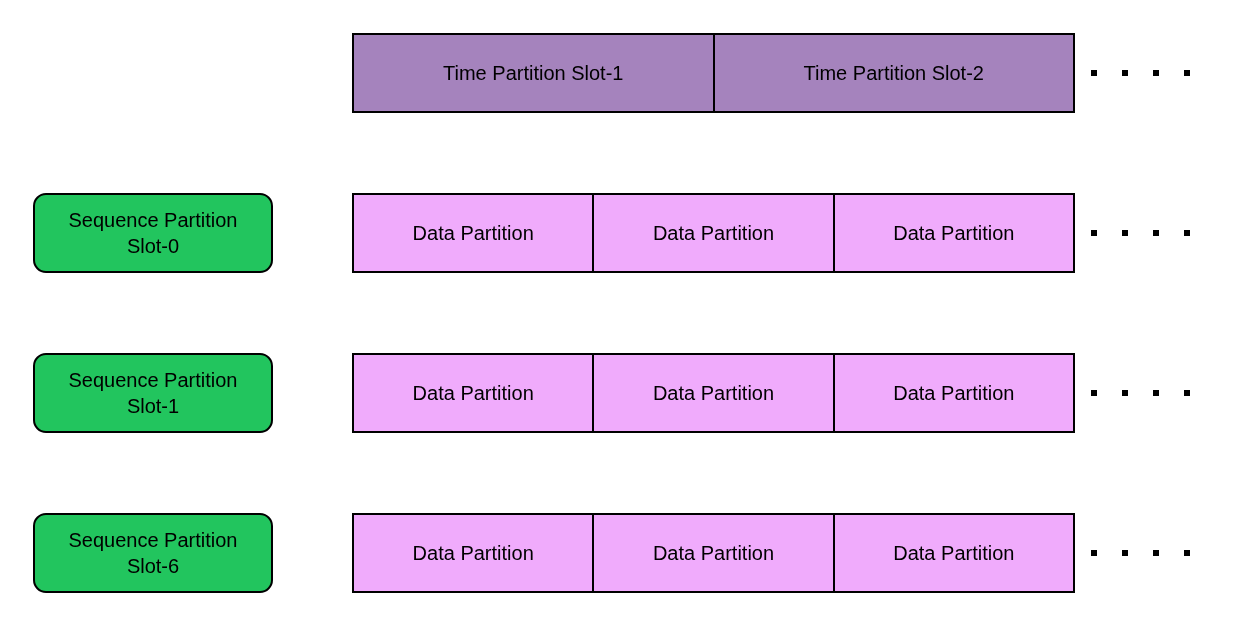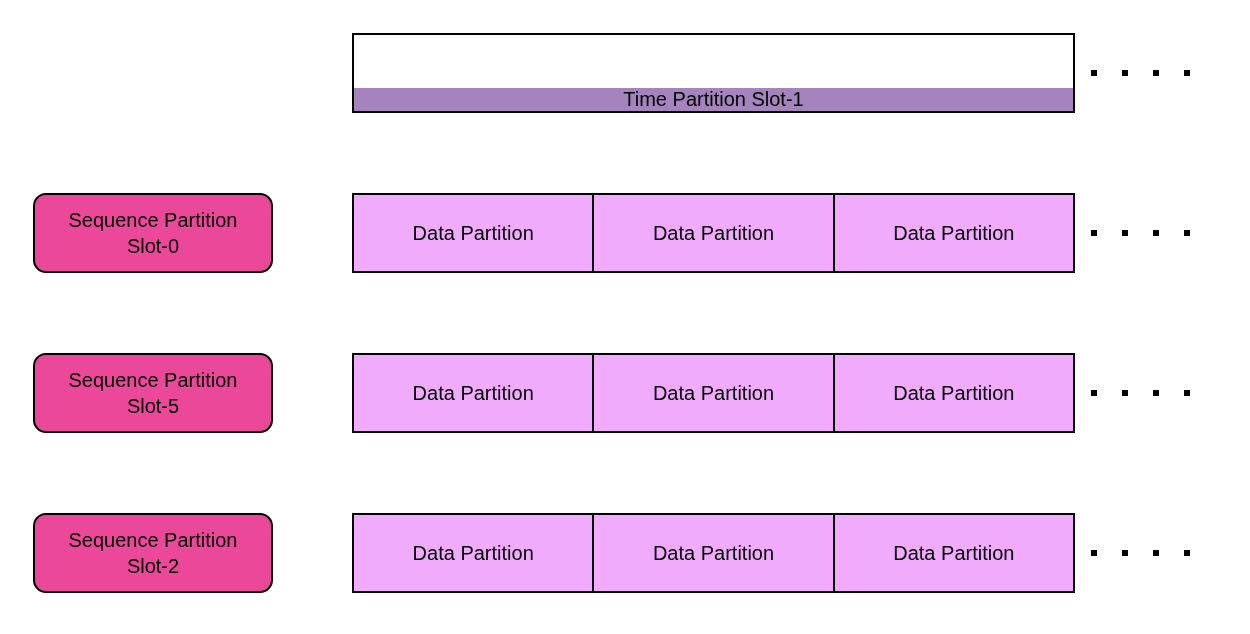--- a/index.html
+++ b/index.html
@@ -39,21 +39,21 @@
     border-left: 2.5px solid #000000;
   }
   .time-band .cell { background: #A583BD; }
   .data-band .cell { background: #f0abfc; }
 
   .seq-box {
     position: absolute;
     left: 33px;
     width: 240px;
     height: 80px;
-    background: #ec4899;
+    background: #22c55e;
     border: 2.5px solid #000000;
     border-radius: 13px;
     box-sizing: border-box;
     display: flex;
     align-items: center;
     justify-content: center;
     text-align: center;
     font-size: 20px;
     line-height: 26px;
   }
@@ -68,37 +68,40 @@
     display: flex;
     gap: 25px;
   }
   .dot {
     width: 6px;
     height: 6px;
     background: #000000;
   }
 
   
-  .row-time  { top: 33px; align-items: flex-end;  }
+  .row-time  { top: 33px;  }
   .row-1     { top: 193px; }
   .row-2     { top: 353px; }
   .row-3     { top: 513px; }
   .dots-time { top: 70px;  }
   .dots-1    { top: 230px; }
   .dots-2    { top: 390px; }
   .dots-3    { top: 550px; }
 </style>
 </head>
 <body>
 
 <div class="canvas">
 
   <div class="band time-band row-time">
     <div class="cell">
       <span>Time Partition Slot-1</span>
+    </div>
+    <div class="cell">
+      <span>Time Partition Slot-2</span>
     </div>
   </div>
   <div class="dots dots-time">
     <span class="dot"></span>
     <span class="dot"></span>
     <span class="dot"></span>
     <span class="dot"></span>
   </div>
 
   <div class="seq-box row-1">
@@ -116,42 +119,42 @@
     </div>
   </div>
   <div class="dots dots-1">
     <span class="dot"></span>
     <span class="dot"></span>
     <span class="dot"></span>
     <span class="dot"></span>
   </div>
 
   <div class="seq-box row-2">
-    <span>Sequence Partition Slot-5</span>
+    <span>Sequence Partition Slot-1</span>
   </div>
   <div class="band data-band row-2">
     <div class="cell">
       <span>Data Partition</span>
     </div>
     <div class="cell">
       <span>Data Partition</span>
     </div>
     <div class="cell">
       <span>Data Partition</span>
     </div>
   </div>
   <div class="dots dots-2">
     <span class="dot"></span>
     <span class="dot"></span>
     <span class="dot"></span>
     <span class="dot"></span>
   </div>
 
   <div class="seq-box row-3">
-    <span>Sequence Partition Slot-2</span>
+    <span>Sequence Partition Slot-6</span>
   </div>
   <div class="band data-band row-3">
     <div class="cell">
       <span>Data Partition</span>
     </div>
     <div class="cell">
       <span>Data Partition</span>
     </div>
     <div class="cell">
       <span>Data Partition</span>

